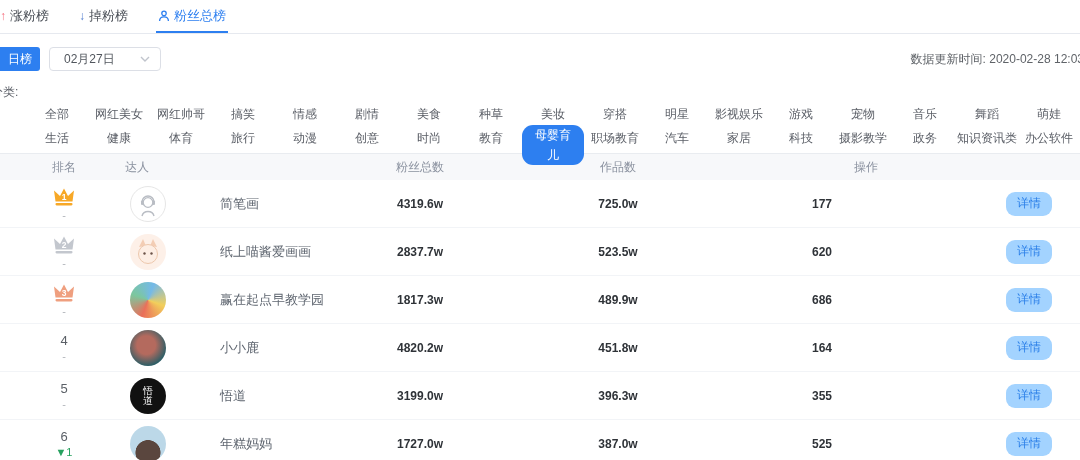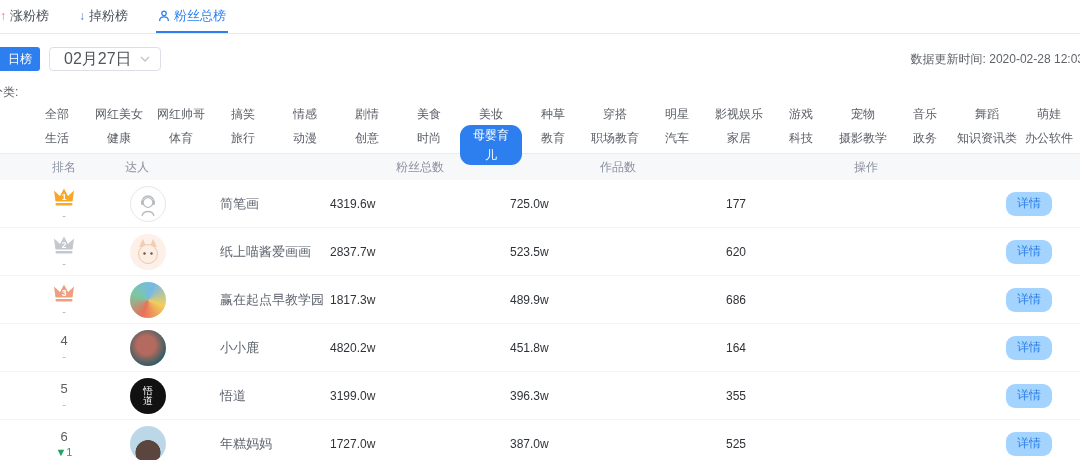--- a/index.html
+++ b/index.html
@@ -15,21 +15,21 @@
   .arrow.down { color:#5580d0; }
   .tab.active { color:#2d7ff0; border-bottom-color:#2d7ff0;font-family:Liberation Mono, monospace; }
   .person-ic { width:12px; height:12px; display:inline-block; }
 
   
   .controls { margin-top:13px; height:24px; display:flex; align-items:center; }
   .btn-daily { width:40px; height:24px; background:#2d7ff0; color:#ffffff; font-size:12px;
                border:none; border-radius:0 3px 3px 0; cursor:pointer; }
   .date-select { margin-left:9px; width:112px; height:24px; border:1px solid #dcdfe6; border-radius:4px;
                  display:flex; align-items:center; justify-content:space-between; padding:0 10px 0 14px;
-                 font-size:16px; color:#51565d; cursor:pointer; background:#fff; }
+                 font-size:12px; color:#51565d; cursor:pointer; background:#fff; }
   .updated { margin-left:auto; margin-right:-4px; font-size:12px; color:#5f6368; white-space:nowrap; }
 
   
   .filters { position:relative; margin-top:10px; display:flex; padding-left:26px; }
   .filter-label { position:absolute; left:-9px; top:3px; font-size:12px; color:#5a5e66; }
   .fcol { width:64px; text-align:center;margin-top:20px; }
   .fline { line-height:24px; height:24px; }
   .fitem { font-size:12px; color:#5a5e66; cursor:pointer; }
   .fitem.selected { display:inline-block; background:#2d7ff0; color:#fff; border-radius:11px;
                     padding:0 10px; line-height:20px; }
@@ -52,21 +52,21 @@
             display:flex; align-items:center; justify-content:center; }
   .av1 { background:#fff; border:1px solid #e6e6e6; }
   .av2 { background:#fdf0e8; }
   .av3 { background:conic-gradient(from 20deg,#74b9e8,#f2cf5b,#ea6f5a,#7cc79e,#74b9e8); }
   .av4 { background:radial-gradient(circle at 45% 42%,#b46a5e 0 32%,#2d5e66 72%); }
   .av5 { background:#111; color:#fff; font-family:"Liberation Serif","DejaVu Serif",serif;
          font-size:10px; line-height:10px; width:36px; text-align:center; }
   .av5 span { display:inline-block; width:12px; word-break:break-all; }
   .av6 { background:radial-gradient(circle at 50% 74%,#5a463e 0 38%,#bcd8e8 40%); }
   .name { margin-left:10px; font-size:13px; color:#5f6670; }
-  .num { font-size:12px; font-weight:normal; color:#2f3338; }
+  .num { text-align:center; font-size:12px; font-weight:bold; color:#2f3338; }
   .action-cell { text-align:right; padding-right:28px; }
   .detail-btn { width:46px; height:24px; background:#a3d3ff; color:#2b7fe8; border:none; border-radius:9px;
                 font-size:12px; cursor:pointer; }
   .crown text { font-weight:bold; }
 </style>
 </head>
 <body>
 
 <div class="tabbar">
   <div class="tab">
@@ -122,26 +122,26 @@
   </div>
   <div class="fcol">
     <div class="fline"><span class="fitem">剧情</span></div>
     <div class="fline"><span class="fitem">创意</span></div>
   </div>
   <div class="fcol">
     <div class="fline"><span class="fitem">美食</span></div>
     <div class="fline"><span class="fitem">时尚</span></div>
   </div>
   <div class="fcol">
+    <div class="fline"><span class="fitem">种草</span></div>
+    <div class="fline"><span class="fitem">教育</span></div>
+  </div>
+  <div class="fcol">
     <div class="fline"><span class="fitem">美妆</span></div>
     <div class="fline"><span class="fitem selected">母婴育儿</span></div>
-  </div>
-  <div class="fcol">
-    <div class="fline"><span class="fitem">种草</span></div>
-    <div class="fline"><span class="fitem">教育</span></div>
   </div>
   <div class="fcol">
     <div class="fline"><span class="fitem">穿搭</span></div>
     <div class="fline"><span class="fitem">职场教育</span></div>
   </div>
   <div class="fcol">
     <div class="fline"><span class="fitem">明星</span></div>
     <div class="fline"><span class="fitem">汽车</span></div>
   </div>
   <div class="fcol">

